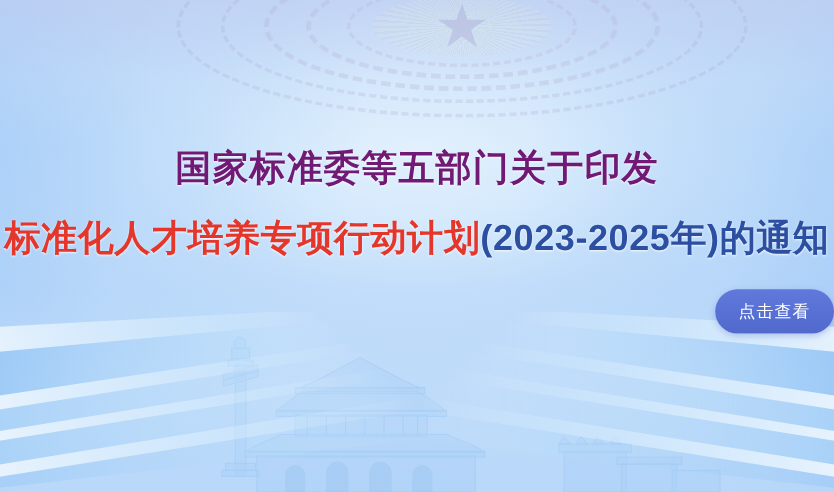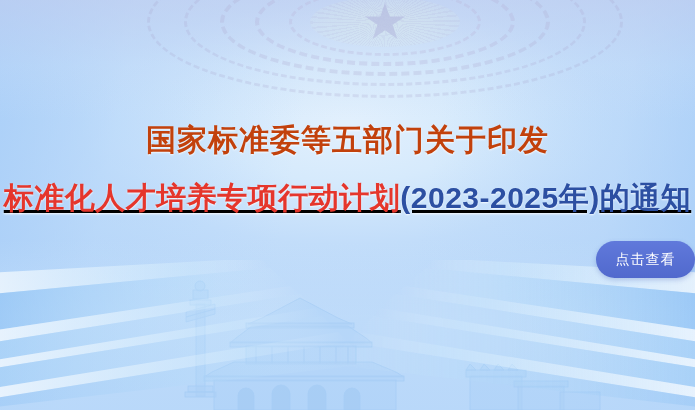--- a/index.html
+++ b/index.html
@@ -122,34 +122,33 @@
     left: 0; right: 0; top: 0;
     text-align: center;
   }
   .title-line1 {
     position: absolute;
     left: 0; right: 0;
     top: 120px;
     font-size: 30px;
     font-weight: bold;
     letter-spacing: 1px;
-    color: #c2410c;
+    color: #701a75;
     text-shadow: 0 1px 2px rgba(255,255,255,0.85);
     white-space: nowrap;
   }
   .title-line2 {
     position: absolute;
     left: 0; right: 0;
     top: 178px;
     font-size: 30px;
     font-weight: bold;
     letter-spacing: 0.5px;
     white-space: nowrap;
     text-shadow: 0 1px 2px rgba(255,255,255,0.85);
-    text-decoration: underline;
   }
   .t-red  { color: #e5362c; }
   .t-blue { color: #2c4fa2; }
 
   
   .cta-wrap {
     position: absolute;
     left: 0; right: 0;
     top: 241px;
     display: flex;

